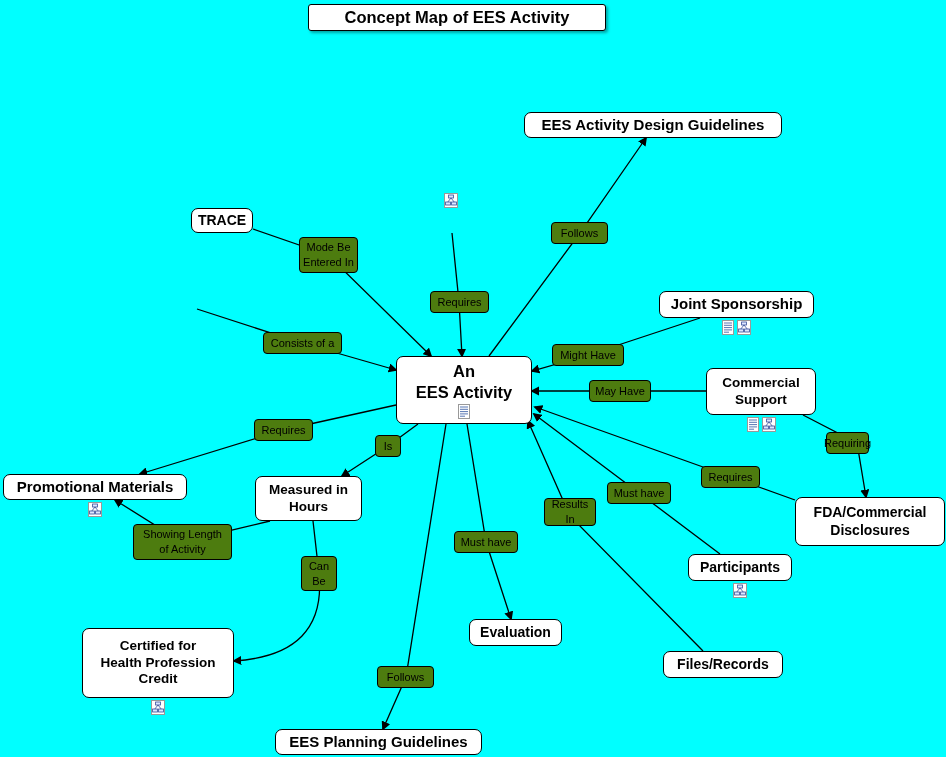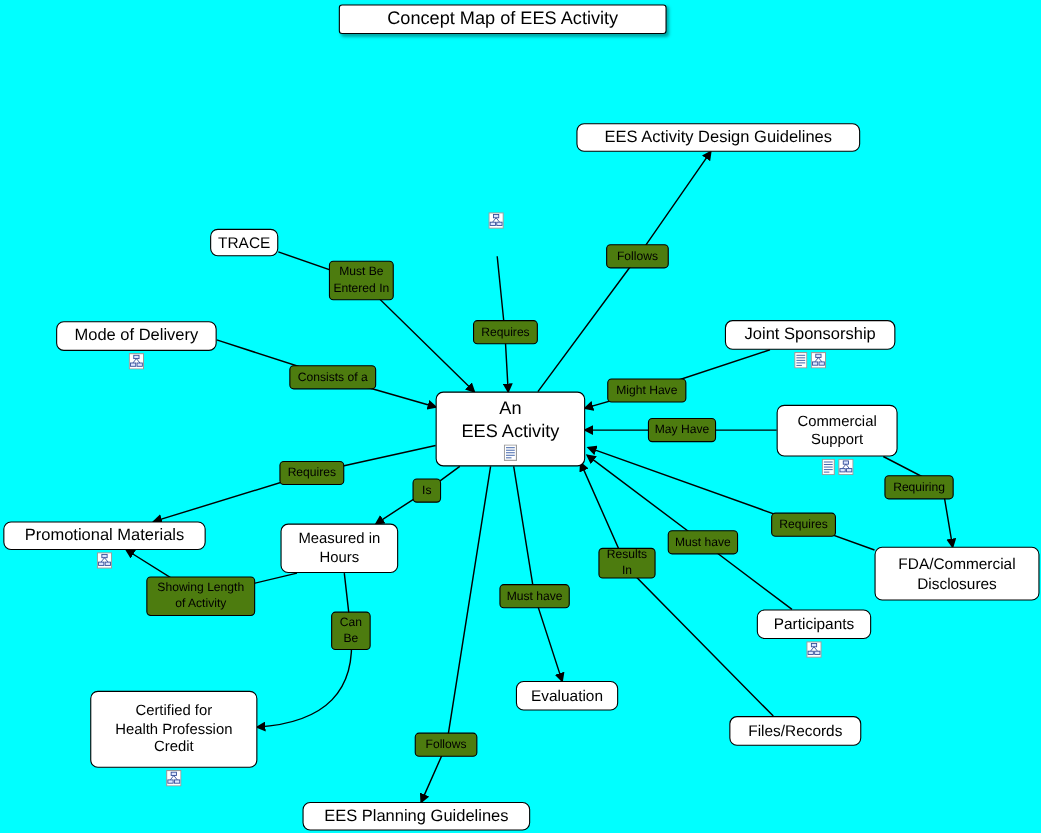--- a/index.html
+++ b/index.html
@@ -2,21 +2,21 @@
 <html><head>
 <meta charset="utf-8">
 <style>
   html,body{margin:0;padding:0}
   body{font-family:"Liberation Sans",sans-serif;background:#00ffff}
   #canvas{position:relative;width:946px;height:757px;background:#00ffff;overflow:hidden}
   #edges{position:absolute;left:0;top:0}
   .node{position:absolute;display:flex;flex-direction:column;align-items:center}
   .node-box{width:100%;background:#fff;border:1.4px solid #000;border-radius:7px;
     display:flex;flex-direction:column;align-items:center;justify-content:center;
-    text-align:center;font-weight:normal;color:#000;padding:1px 4px;box-sizing:border-box}
+    text-align:center;font-weight:bold;color:#000;padding:1px 4px;box-sizing:border-box}
   .lbl{white-space:pre-line;line-height:1.22}
   .title-box{border-radius:3px;box-shadow:2px 2px 3px rgba(0,0,0,.35)}
   .fs13{font-size:13.5px}.fs14{font-size:14px}.fs15{font-size:15px}.fs16{font-size:16.5px}
   .link-label{position:absolute;background:#4d7c0f;border:1px solid #000;border-radius:4px;
     display:flex;align-items:center;justify-content:center;text-align:center;
     font-size:11px;color:#000;padding:0 2px;box-sizing:border-box}
   .link-label .lbl{line-height:1.35}
   .node-icons{display:flex;gap:3px;margin-top:2px}
   .icon{display:inline-flex}
   .in-box-icon{margin-top:2px}
@@ -46,39 +46,39 @@
       <path d="M313,521 L319,574 Q327,655 234,661" marker-end="url(#arr)"></path>
       <polyline points="467,424 486,542 511,619" marker-end="url(#arr)"></polyline>
       <polyline points="446,424 406,677 383,729" marker-end="url(#arr)"></polyline>
       <polyline points="720,554 639,493 534,414" marker-end="url(#arr)"></polyline>
       <polyline points="703,651 570,516 528,421" marker-end="url(#arr)"></polyline>
       <polyline points="795,500 731,477 535,407" marker-end="url(#arr)"></polyline>
     </g>
   </svg>
 
   <div class="link-label" style="left:299px;top:237px;width:59px;height:36px">
-      <span class="lbl">Must Be
+      <span class="lbl">Mode Be
 Entered In</span>
     </div>
   <div class="link-label" style="left:430px;top:291px;width:59px;height:22px">
       <span class="lbl">Requires</span>
     </div>
   <div class="link-label" style="left:551px;top:222px;width:57px;height:22px">
       <span class="lbl">Follows</span>
     </div>
   <div class="link-label" style="left:263px;top:332px;width:79px;height:22px">
       <span class="lbl">Consists of a</span>
     </div>
   <div class="link-label" style="left:552px;top:344px;width:72px;height:22px">
       <span class="lbl">Might Have</span>
     </div>
   <div class="link-label" style="left:589px;top:380px;width:62px;height:22px">
       <span class="lbl">May Have</span>
     </div>
-  <div class="link-label" style="left:804px;top:432px;width:63px;height:22px">
+  <div class="link-label" style="left:826px;top:432px;width:43px;height:22px">
       <span class="lbl">Requiring</span>
     </div>
   <div class="link-label" style="left:254px;top:419px;width:59px;height:22px">
       <span class="lbl">Requires</span>
     </div>
   <div class="link-label" style="left:375px;top:435px;width:26px;height:22px">
       <span class="lbl">Is</span>
     </div>
   <div class="link-label" style="left:701px;top:466px;width:59px;height:22px">
       <span class="lbl">Requires</span>
@@ -130,36 +130,20 @@
         </span>
     </div>
   </div>
 
   <div class="node" style="left:191px;top:208px;width:62px">
     <div class="node-box fs14" style="height:25px">
       <span class="lbl">TRACE</span>
     </div>
   </div>
 
-  <div class="node" style="left:51px;top:292px;width:146px">
-    <div class="node-box fs15" style="height:27px">
-      <span class="lbl">Mode of Delivery</span>
-    </div>
-    <div class="node-icons">
-      <span class="icon">
-          <svg width="14" height="15" viewBox="0 0 14 15">
-            <rect x="0.5" y="0.5" width="13" height="14" fill="#fff" stroke="#999"></rect>
-            <rect x="4.6" y="2" width="4.8" height="3" fill="#dce6ff" stroke="#334d99" stroke-width="0.8"></rect>
-            <path d="M7 5 L3.8 9 M7 5 L10.2 9" stroke="#334d99" stroke-width="0.8"></path>
-            <rect x="1.6" y="9" width="4.8" height="3" fill="#dce6ff" stroke="#334d99" stroke-width="0.8"></rect>
-            <rect x="7.6" y="9" width="4.8" height="3" fill="#dce6ff" stroke="#334d99" stroke-width="0.8"></rect>
-          </svg>
-        </span>
-    </div>
-  </div>
 
   <div class="node" style="left:659px;top:291px;width:155px">
     <div class="node-box fs15" style="height:27px">
       <span class="lbl">Joint Sponsorship</span>
     </div>
     <div class="node-icons">
       <span class="icon">
           <svg width="12" height="15" viewBox="0 0 12 15">
             <rect x="0.5" y="0.5" width="11" height="14" fill="#fff" stroke="#999"></rect>
             <path d="M2 3h8M2 5.3h8M2 7.6h8M2 9.9h8M2 12.2h5" stroke="#4466aa" stroke-width="0.9"></path>

